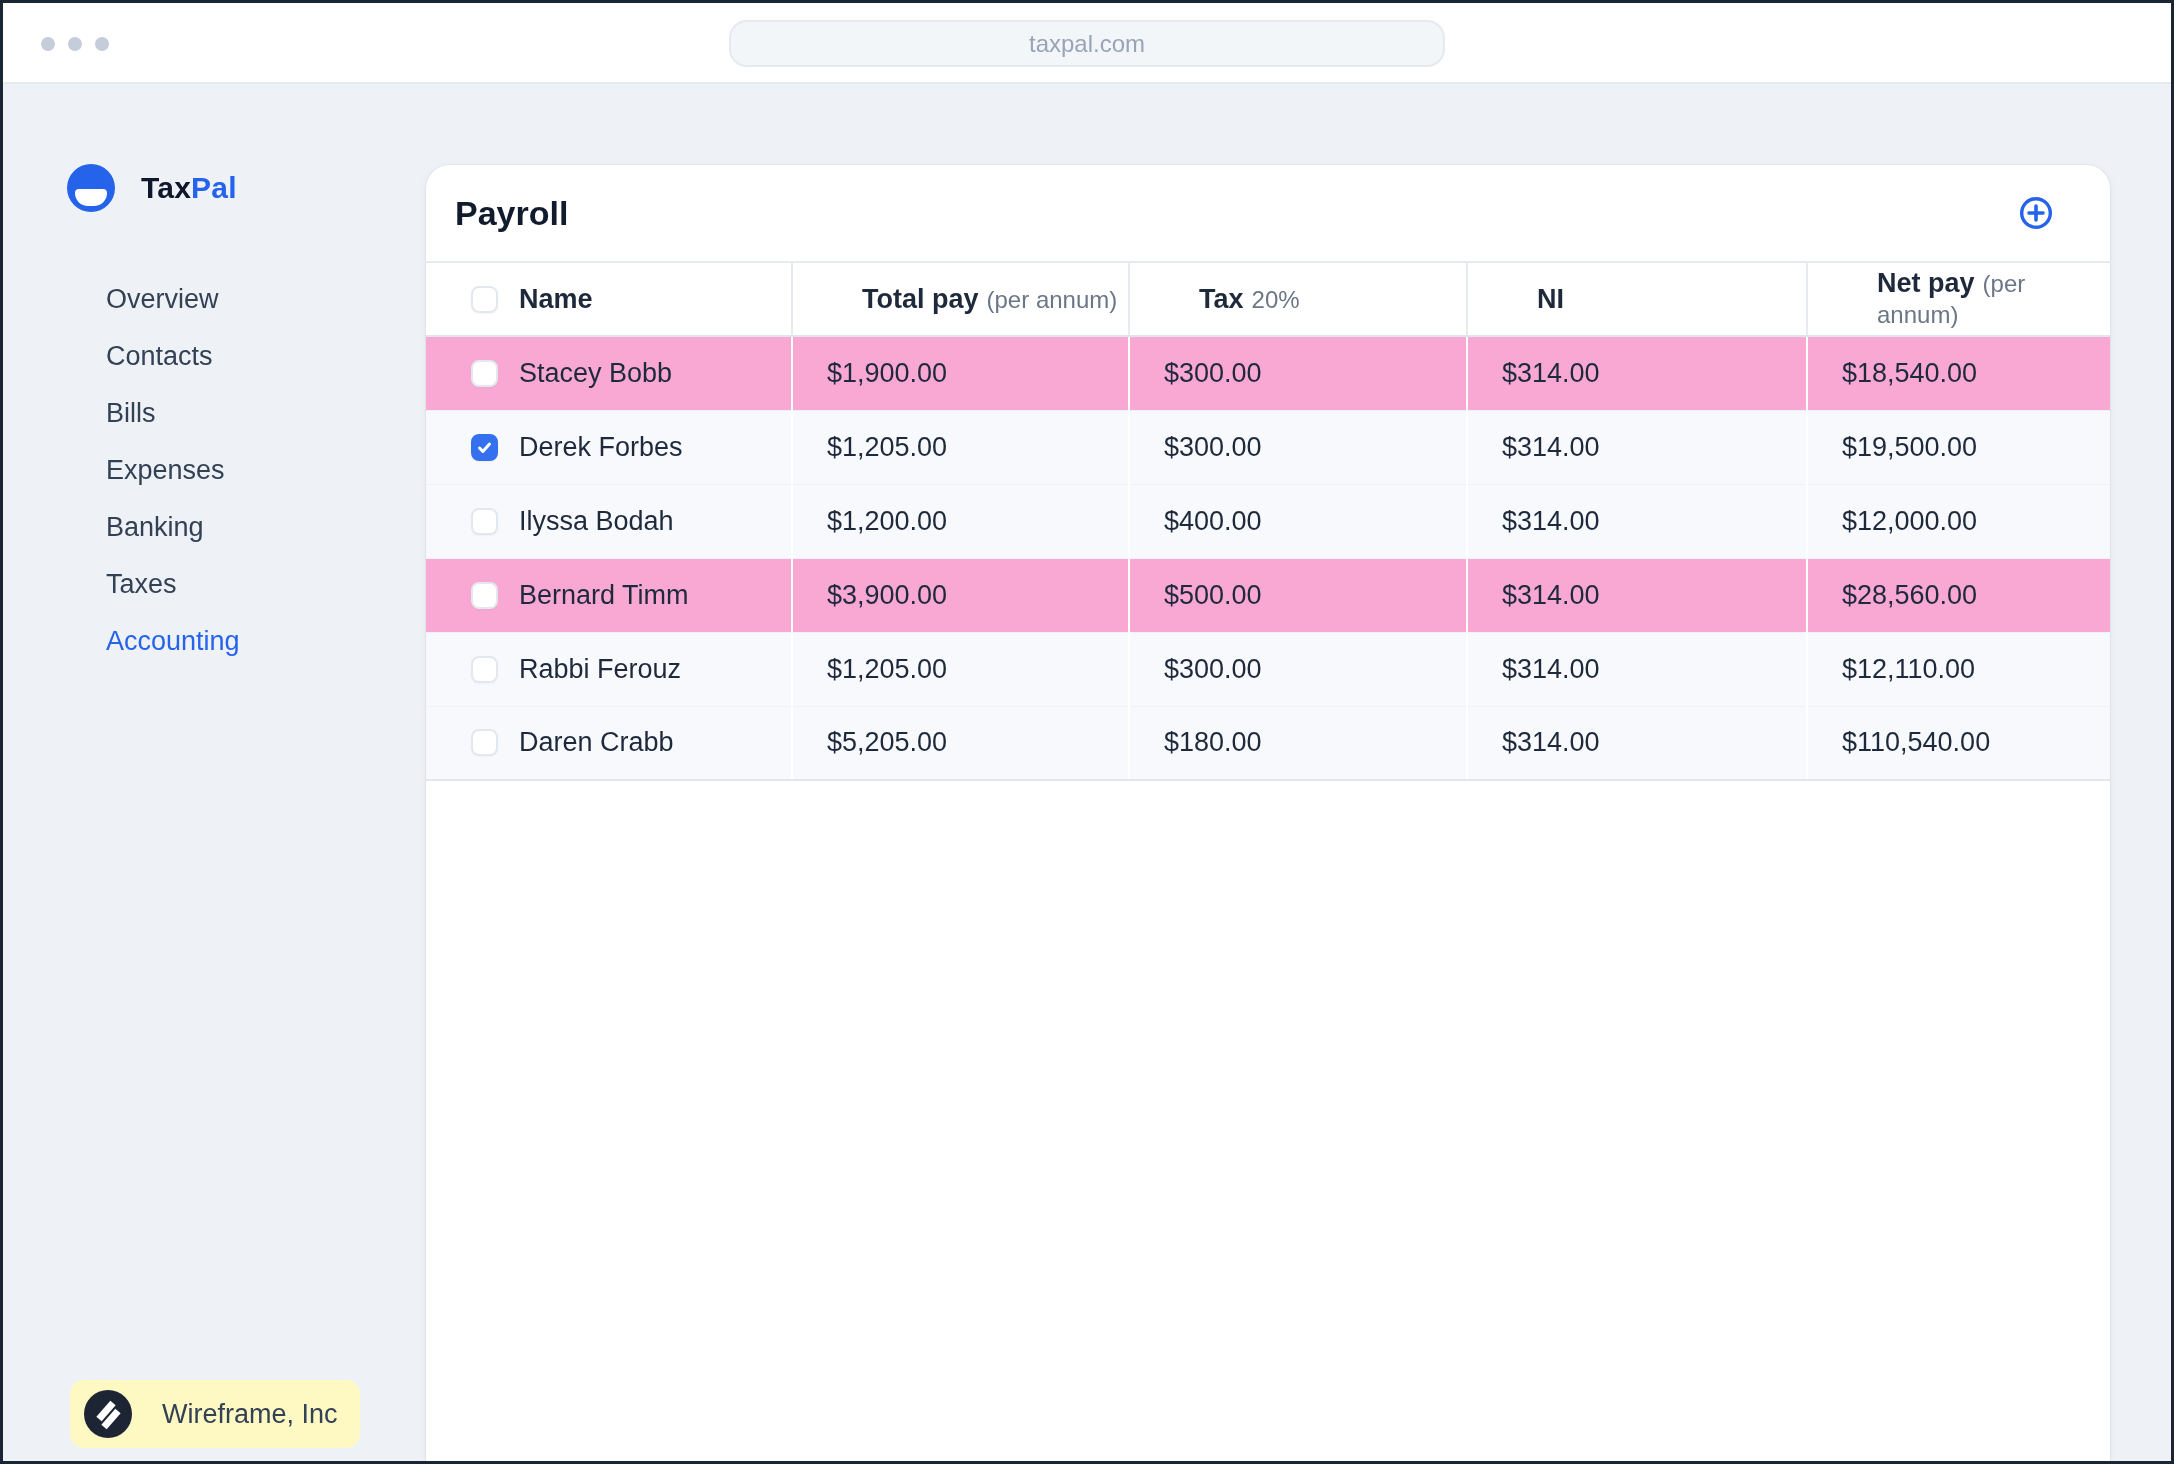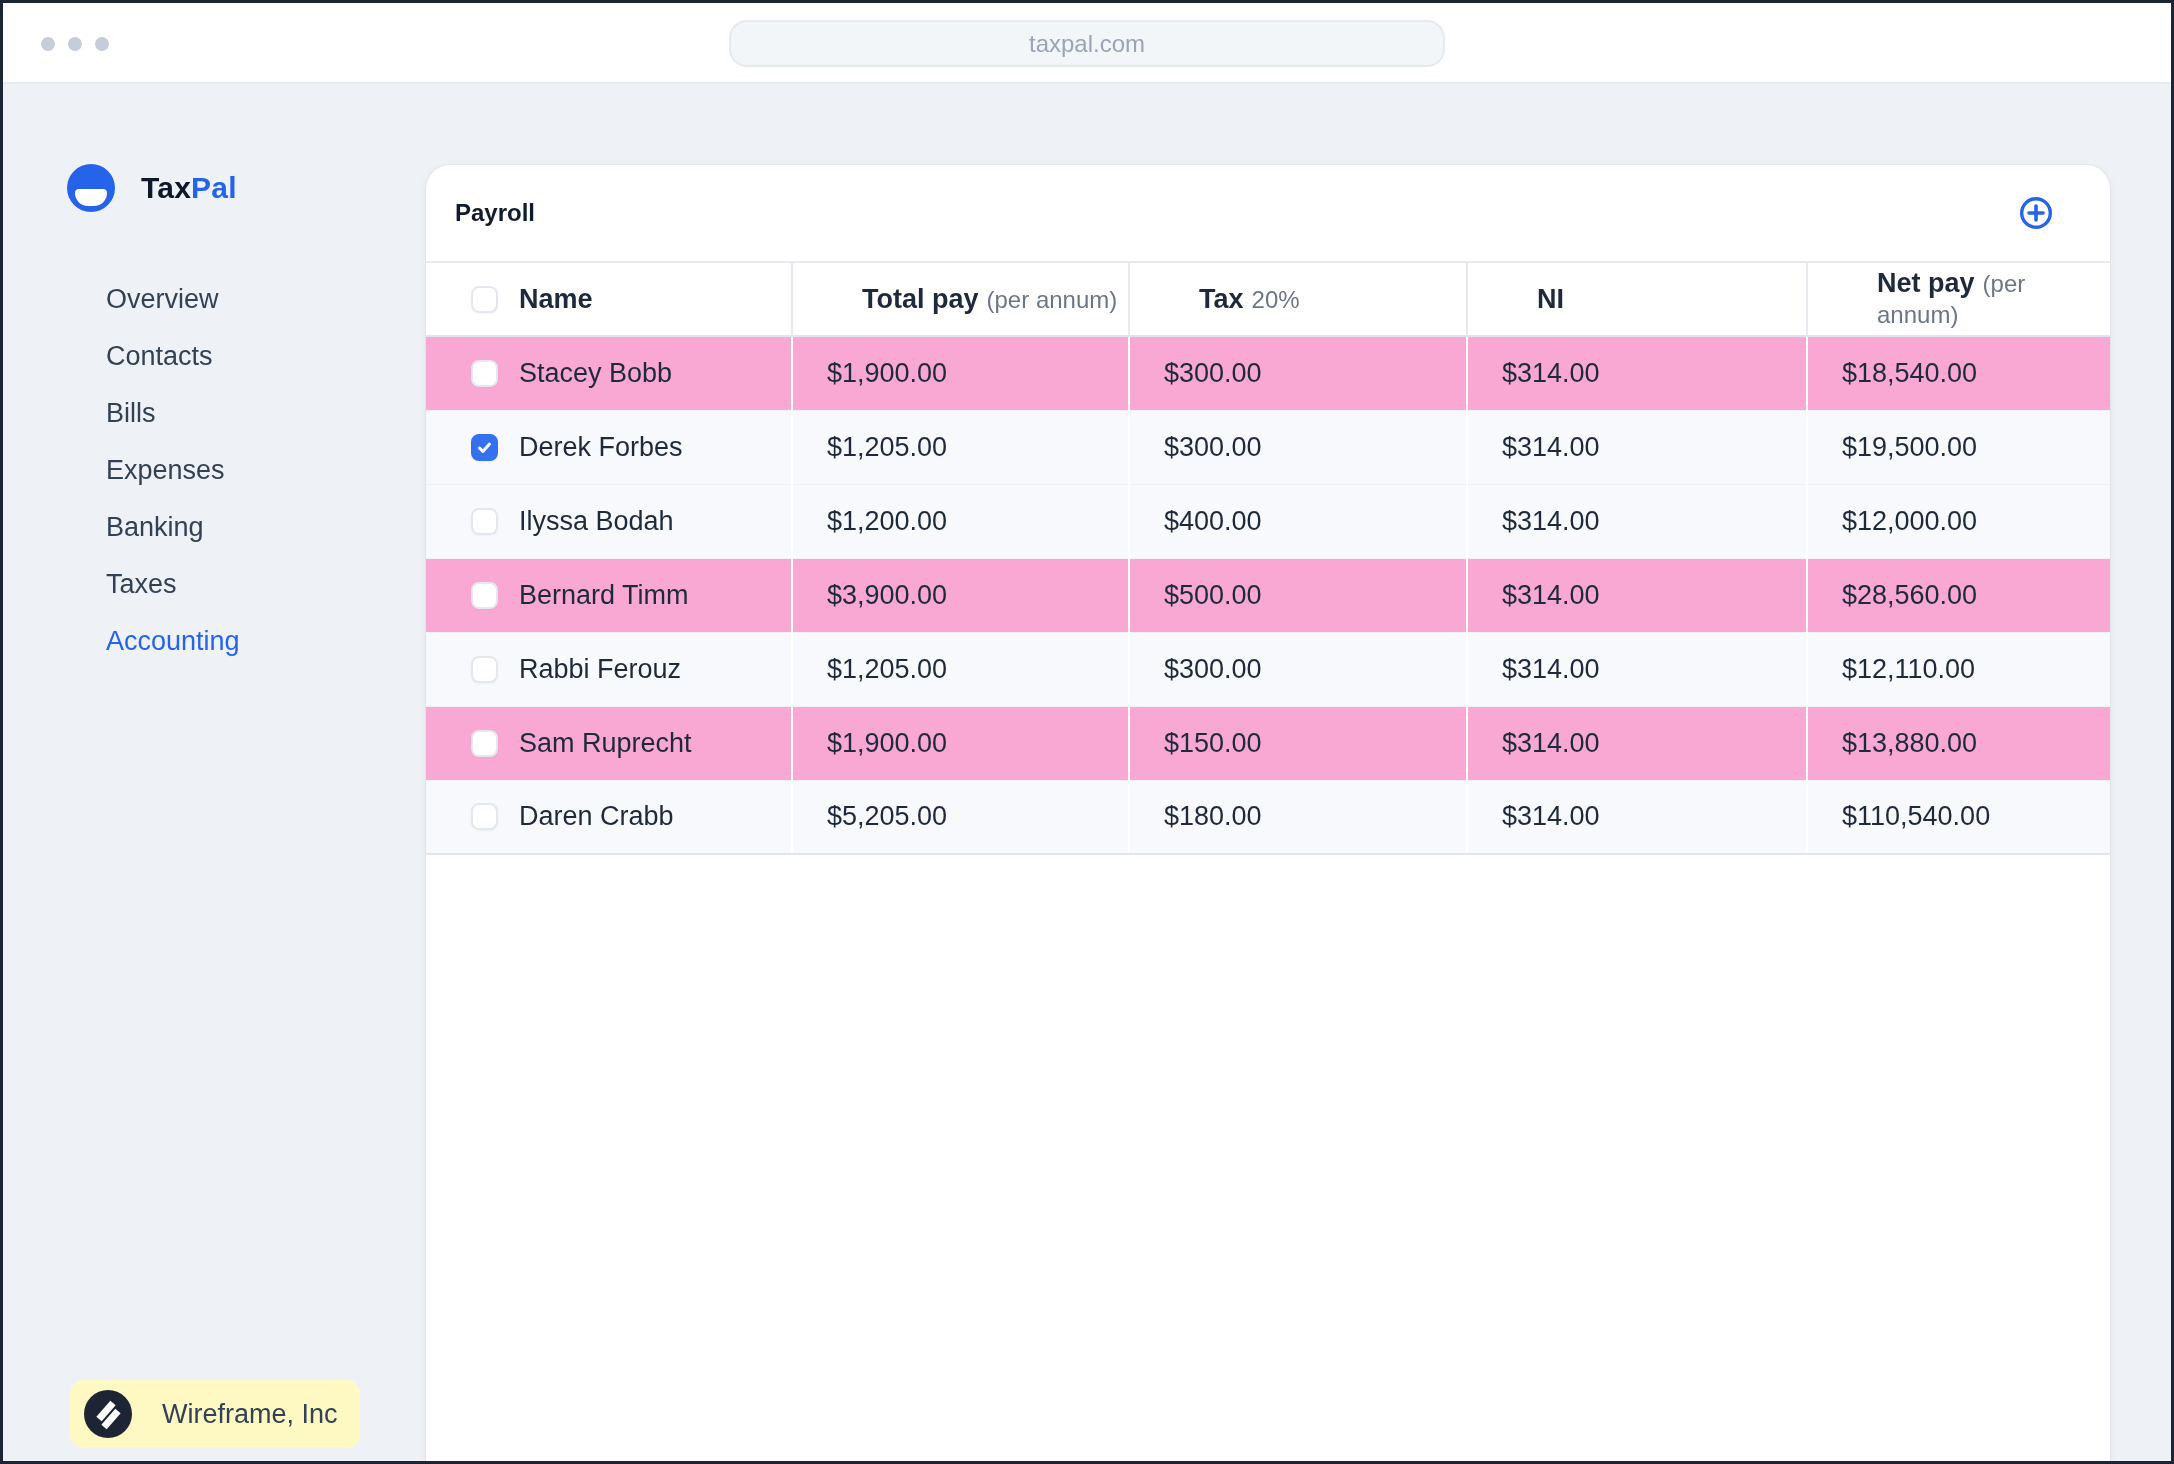--- a/index.html
+++ b/index.html
@@ -44,21 +44,21 @@
   
   .card {
     position:absolute; left:423px; top:162px; width:1684px; bottom:0;
     background:#ffffff; border-radius:24px 24px 0 0;
     box-shadow:0 2px 8px rgba(15,23,42,.06), 0 0 0 1px rgba(15,23,42,.035);
   }
   .card-header {
     height:96px; display:flex; align-items:center; justify-content:space-between;
     padding:0 56px 0 29px;
   }
-  .card-title { font-size:24px; font-weight:700; color:#111b2e; }
+  .card-title { font-size:34px; font-weight:700; color:#111b2e; }
   .add-btn { width:36px; height:36px; border:none; background:transparent; cursor:pointer; padding:0; }
   
   table { width:100%; border-collapse:collapse; table-layout:fixed; }
   th, td { height:74px; text-align:left; vertical-align:middle; font-size:27px; color:#1e293b; padding:0; }
   thead th {
     border-top:2px solid #e7ebef; border-bottom:2px solid #dfe5ec;
     font-weight:700; background:#fff;
   }
   thead th + th { border-left:2px solid #e7ebef;padding-left:35px; }
   tbody td + td { border-left:2px solid #ffffff; }
@@ -261,40 +261,20 @@
           <td>
               <span class="cell-pad">$300.00</span>
             </td>
           <td>
               <span class="cell-pad">$314.00</span>
             </td>
           <td>
               <span class="cell-pad">$12,110.00</span>
             </td>
         </tr>
-        <tr>
-          <td>
-              <span class="name-cell">
-                <span class="cb"></span>
-                <span>Sam Ruprecht</span>
-              </span>
-            </td>
-          <td>
-              <span class="cell-pad">$1,900.00</span>
-            </td>
-          <td>
-              <span class="cell-pad">$150.00</span>
-            </td>
-          <td>
-              <span class="cell-pad">$314.00</span>
-            </td>
-          <td>
-              <span class="cell-pad">$13,880.00</span>
-            </td>
-        </tr>
         <tr class="striped">
           <td>
               <span class="name-cell">
                 <span class="cb"></span>
                 <span>Daren Crabb</span>
               </span>
             </td>
           <td>
               <span class="cell-pad">$5,205.00</span>
             </td>

